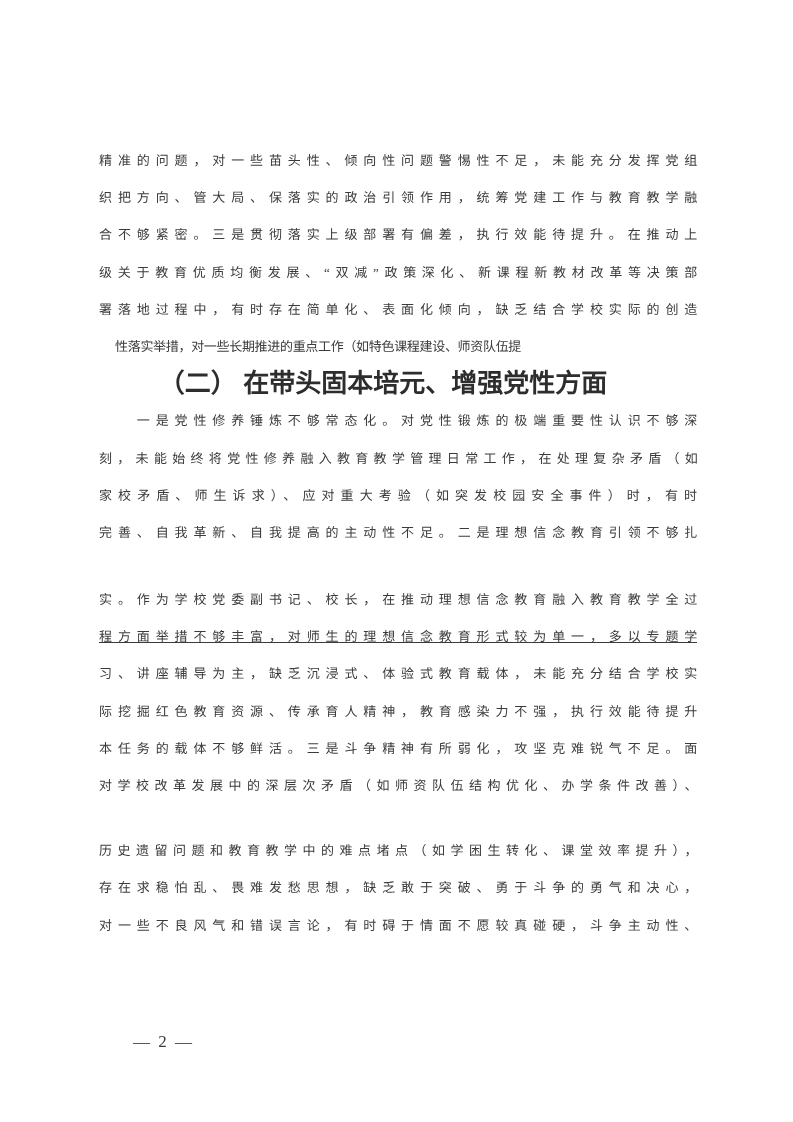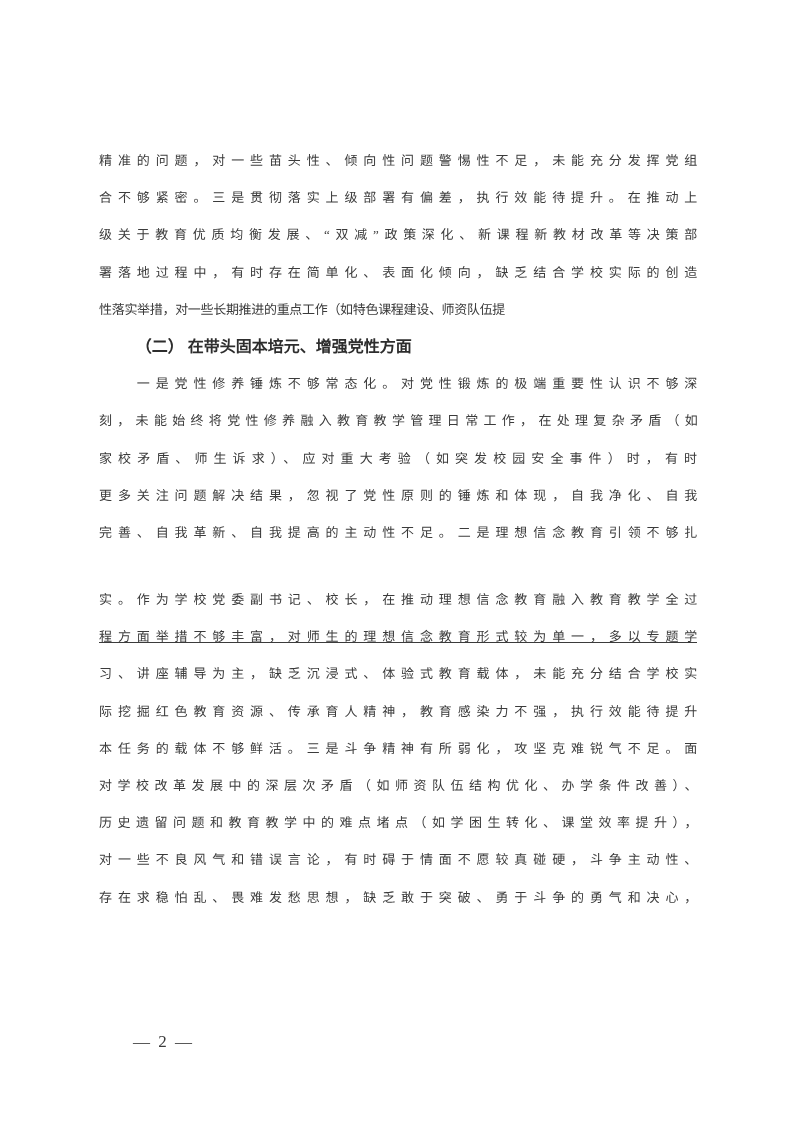--- a/index.html
+++ b/index.html
@@ -32,21 +32,21 @@
     overflow: hidden;
     color: #3b3b3b;
   }
   
   .para-end .line:last-child {
     text-align-last: left;
   }
   .heading-line {
     height: 37.2px;
     line-height: 37.2px;
-    font-size: 16px;
+    font-size: 26px;
     font-weight: bold;
     color: #2d2d2d;
     text-indent: 2.3em;
     white-space: nowrap;
   }
   .page-num {
     position: absolute;
     left: 133px;
     top: 1030px;
     font-size: 17px;
@@ -57,41 +57,41 @@
   }
 </style>
 </head>
 <body>
 
 <div class="page">
   <div class="content">
 
     <div class="para para-end">
         <div class="line" style="letter-spacing: -0.3125px;">精准的问题，对一些苗头性、倾向性问题警惕性不足，未能充分发挥党组</div>
+        <div class="line" style="letter-spacing: -0.3125px;">织把方向、管大局、保落实的政治引领作用，统筹党建工作与教育教学融</div>
         <div class="line" style="letter-spacing: -0.3125px;">合不够紧密。三是贯彻落实上级部署有偏差，执行效能待提升。在推动上</div>
         <div class="line" style="letter-spacing: -0.242424px;">级关于教育优质均衡发展、“双减”政策深化、新课程新教材改革等决策部</div>
         <div class="line" style="letter-spacing: -0.3125px;">署落地过程中，有时存在简单化、表面化倾向，缺乏结合学校实际的创造</div>
-        <div class="line" style="letter-spacing: -0.3125px;">性落实举措，对一些长期推进的重点工作（如特色课程建设、师资队伍提</div>
+        <div class="line" style="letter-spacing: -0.3125px; margin-left: 16px;">性落实举措，对一些长期推进的重点工作（如特色课程建设、师资队伍提</div>
       </div>
 
     <div class="heading-line">（二） 在带头固本培元、增强党性方面</div>
 
     <div class="para">
         <div class="line" style="letter-spacing: -0.3125px;">　　一是党性修养锤炼不够常态化。对党性锻炼的极端重要性认识不够深</div>
         <div class="line" style="letter-spacing: -0.878788px;">刻，未能始终将党性修养融入教育教学管理日常工作，在处理复杂矛盾（如</div>
         <div class="line" style="letter-spacing: -0.03125px;">家校矛盾、师生诉求）、应对重大考验（如突发校园安全事件）时，有时</div>
-        <div class="line" style="letter-spacing: -0.3125px;">更多关注问题解决结果，忽视了党性原则的锤炼和体现，自我净化、自我</div>
         <div class="line" style="letter-spacing: -0.3125px;">完善、自我革新、自我提高的主动性不足。二是理想信念教育引领不够扎</div>
         <div class="line" style="letter-spacing: -0.3125px; margin-top: 30px;">实。作为学校党委副书记、校长，在推动理想信念教育融入教育教学全过</div>
         <div class="line" style="letter-spacing: -0.3125px; text-decoration: underline;">程方面举措不够丰富，对师生的理想信念教育形式较为单一，多以专题学</div>
         <div class="line" style="letter-spacing: -0.3125px;">习、讲座辅导为主，缺乏沉浸式、体验式教育载体，未能充分结合学校实</div>
         <div class="line" style="letter-spacing: -0.3125px;">际挖掘红色教育资源、传承育人精神，教育感染力不强，执行效能待提升</div>
         <div class="line" style="letter-spacing: -0.3125px;">本任务的载体不够鲜活。三是斗争精神有所弱化，攻坚克难锐气不足。面</div>
         <div class="line" style="letter-spacing: -0.606061px;">对学校改革发展中的深层次矛盾（如师资队伍结构优化、办学条件改善）、</div>
-        <div class="line" style="letter-spacing: -0.606061px;">历史遗留问题和教育教学中的难点堵点（如学困生转化、课堂效率提升），</div>
+        <div class="line" style="letter-spacing: -0.606061px; margin-top: 28px;">历史遗留问题和教育教学中的难点堵点（如学困生转化、课堂效率提升），</div>
+        <div class="line" style="letter-spacing: -0.3125px;">存在求稳怕乱、畏难发愁思想，缺乏敢于突破、勇于斗争的勇气和决心，</div>
         <div class="line" style="letter-spacing: -0.3125px;">对一些不良风气和错误言论，有时碍于情面不愿较真碰硬，斗争主动性、</div>
-        <div class="line" style="letter-spacing: -0.3125px;">存在求稳怕乱、畏难发愁思想，缺乏敢于突破、勇于斗争的勇气和决心，</div>
       </div>
 
   </div>
 
   <div class="page-num">— 2 —</div>
 </div>
 
 </body></html>

